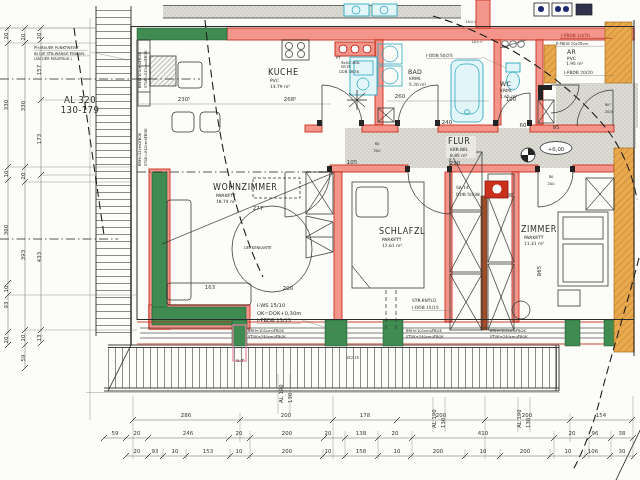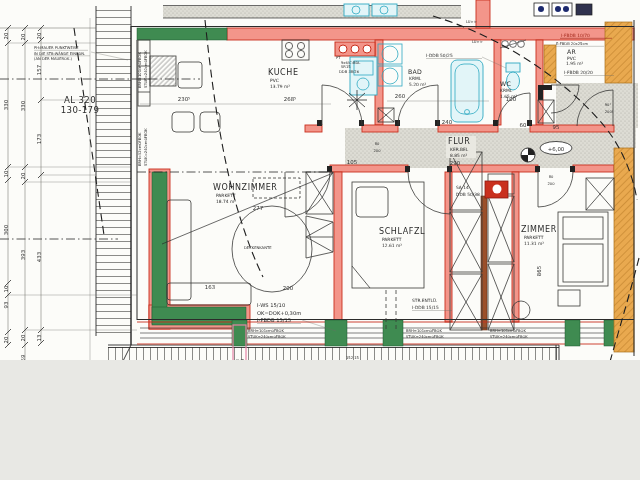--- a/index.html
+++ b/index.html
@@ -1,16 +1,16 @@
 <!DOCTYPE html>
 <html><head>
 <meta charset="utf-8">
 <style>
   html,body{margin:0;padding:0;background:#e8e8e4;}
-  #stage{width:640px;height:360px;background:#fcfcf9;position:relative;overflow:hidden;}
+  #stage{width:640px;height:480px;background:#fcfcf9;position:relative;overflow:hidden;}
   .t{font-family:"DejaVu Sans","Liberation Sans",sans-serif;fill:#2b2b2b;}
   .room{font-size:8px;letter-spacing:0.6px;}
   .room2{font-size:6.2px;letter-spacing:0.3px;}
   .sub{font-size:4.4px;}
   .ann{font-size:4.4px;}
   .ann2{font-size:5.2px;}
   .tiny{font-size:3.7px;}
   .dim{font-size:5.4px;fill:#2e2e2e;}
   .big{font-size:8.6px;letter-spacing:0.4px;}
   .red{fill:#a3281b;}

